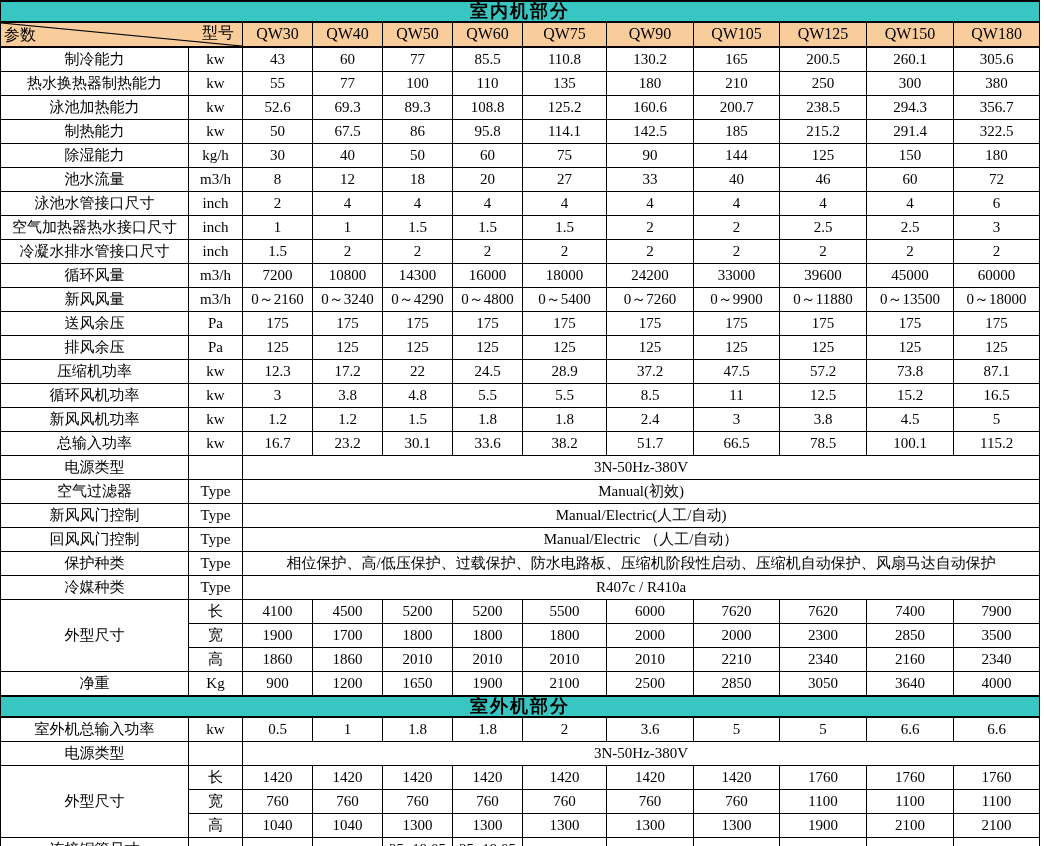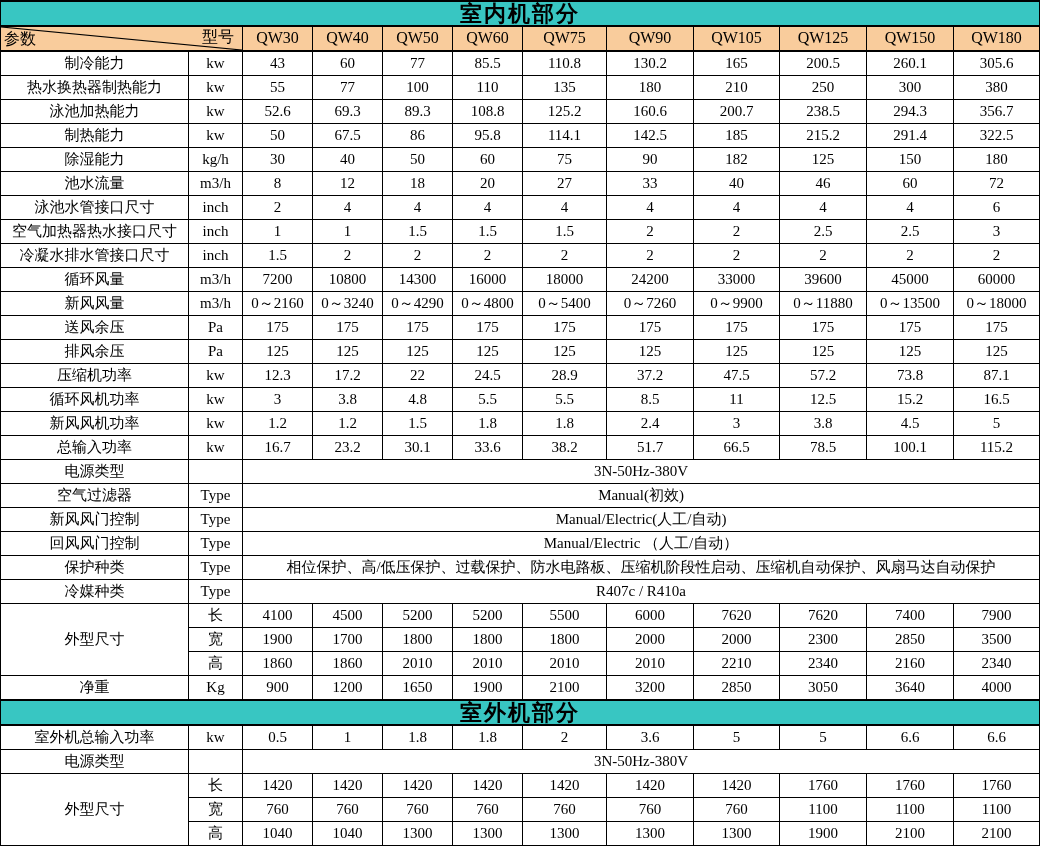--- a/index.html
+++ b/index.html
@@ -19,21 +19,21 @@
   }
   table.spec td{
     border:1px solid var(--grid);
     height:23px;padding:0;line-height:1.05;
     text-align:center;vertical-align:middle;
     font-size:15px;color:var(--txt);
     overflow:hidden;white-space:nowrap;
   }
   tr.sec td{
     background:var(--sec-bg);
-    font-weight:bold;font-size:22px;height:19px;
+    font-weight:bold;font-size:18px;height:19px;
     border-top:2px solid var(--grid);
     border-bottom:2px solid var(--grid);
     letter-spacing:2px;
   }
   tr.head td{
     background:var(--head-bg);
     font-size:16px;
     border-bottom:2px solid var(--grid);
   }
   td.corner{position:relative;text-align:left;}
@@ -146,21 +146,21 @@
       </tr>
       <tr>
         <td class="label">除湿能力</td>
         <td class="unit">kg/h</td>
         <td class="val">30</td>
         <td class="val">40</td>
         <td class="val">50</td>
         <td class="val">60</td>
         <td class="val">75</td>
         <td class="val">90</td>
-        <td class="val">182</td>
+        <td class="val">144</td>
         <td class="val">125</td>
         <td class="val">150</td>
         <td class="val">180</td>
       </tr>
       <tr>
         <td class="label">池水流量</td>
         <td class="unit">m3/h</td>
         <td class="val">8</td>
         <td class="val">12</td>
         <td class="val">18</td>
@@ -397,21 +397,21 @@
         <td class="val">2340</td>
       </tr>
       <tr>
         <td class="label">净重</td>
         <td class="unit">Kg</td>
         <td class="val">900</td>
         <td class="val">1200</td>
         <td class="val">1650</td>
         <td class="val">1900</td>
         <td class="val">2100</td>
-        <td class="val">3200</td>
+        <td class="val">2500</td>
         <td class="val">2850</td>
         <td class="val">3050</td>
         <td class="val">3640</td>
         <td class="val">4000</td>
       </tr>
       <tr class="sec">
         <td class="sec-title" colspan="12">室外机部分</td>
       </tr>
       <tr>
         <td class="label">室外机总输入功率</td>

